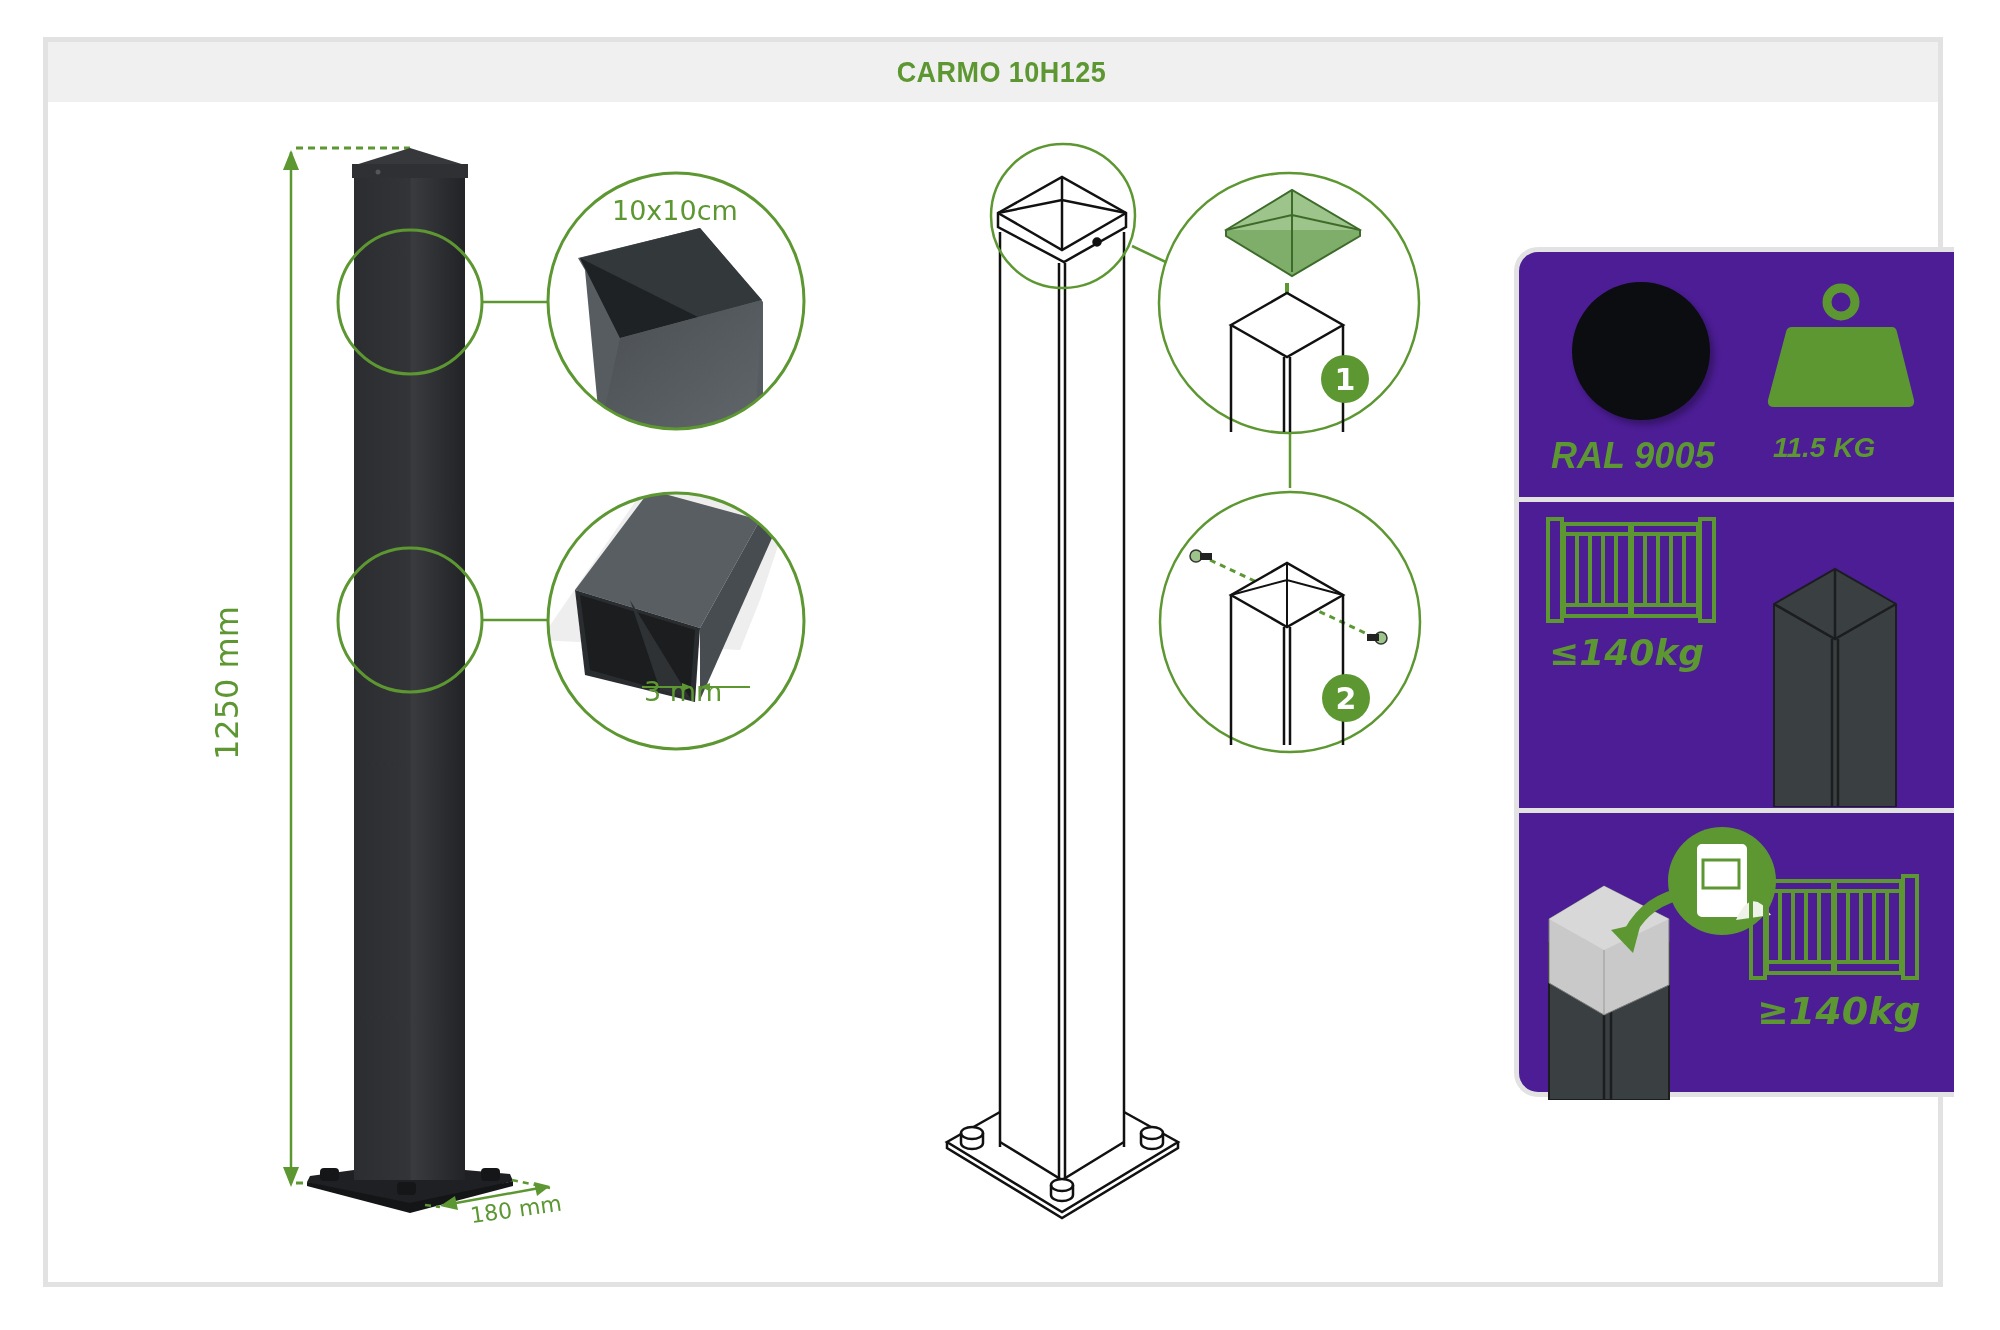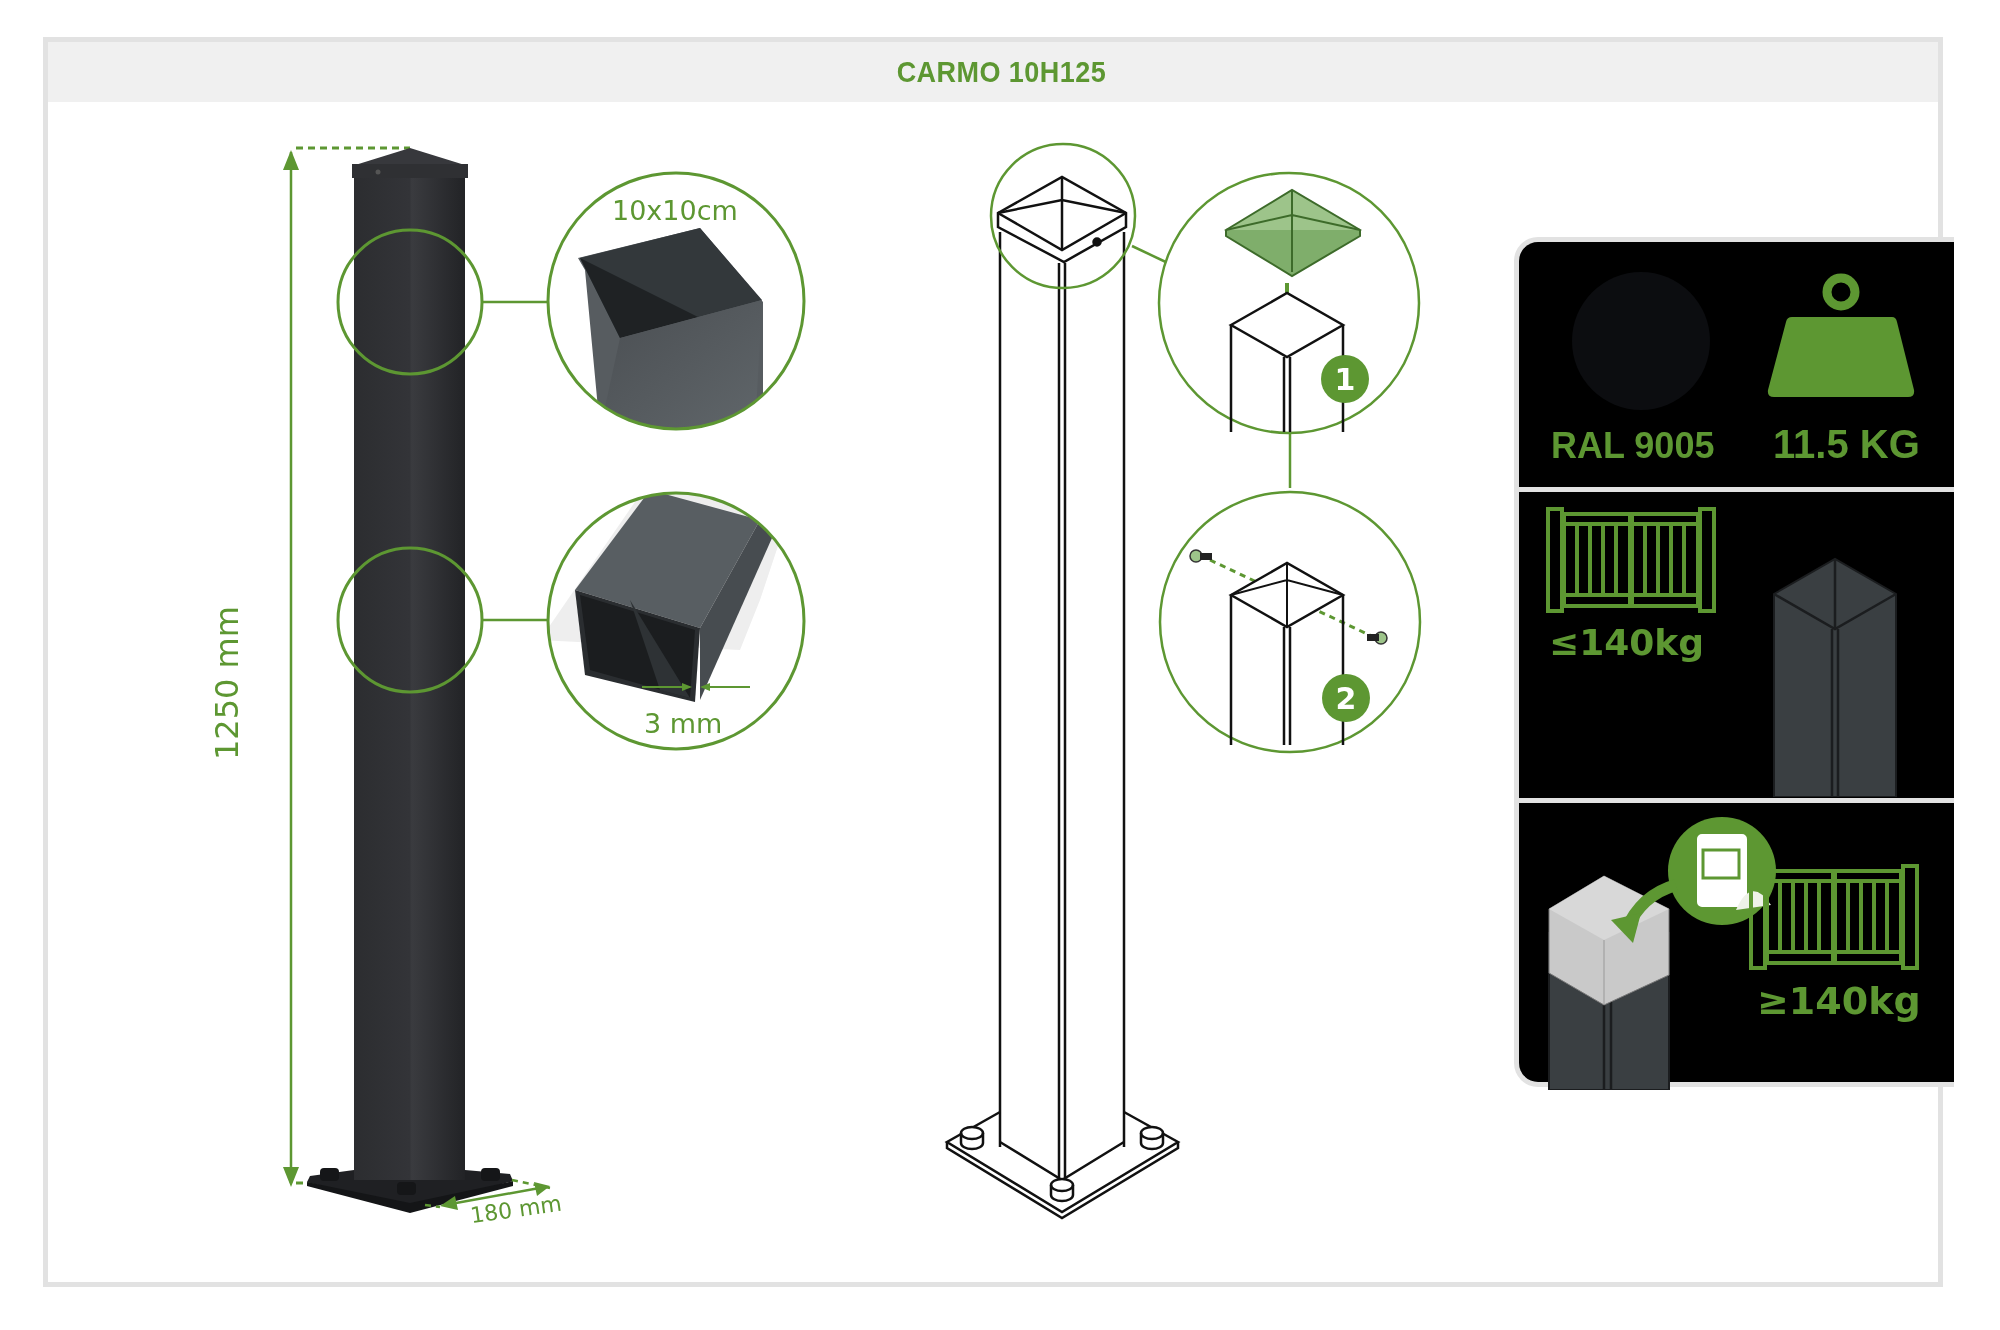--- a/index.html
+++ b/index.html
@@ -6,23 +6,23 @@
   body { width:2000px; height:1330px; position:relative; overflow:hidden;
          font-family:"DejaVu Sans", sans-serif; }
   .frame { position:absolute; left:43px; top:37px; width:1900px; height:1250px;
            border:5px solid #e2e2e2; box-sizing:border-box; background:#fff; }
   .header { position:absolute; left:0; top:0; right:0; height:60px; background:#f0f0f0;
             display:flex; align-items:center; justify-content:center;padding-left:17px; }
   .title { color:#5d9732; font-family:"Liberation Sans", sans-serif; font-weight:bold;
            font-size:30px; letter-spacing:0.5px; transform:scaleX(0.9); }
   svg.stage { position:absolute; left:0; top:0; width:2000px; height:1330px; }
   .lbl { position:absolute; color:#5d9732; font-family:"DejaVu Sans", sans-serif; white-space:nowrap; }
-  .right-panel { position:absolute; left:1514px; top:237px; width:440px; height:850px;
+  .right-panel { position:absolute; left:1514px; top:247px; width:440px; height:850px;
                  border:5px solid #e2e2e2; border-right:none; border-radius:24px 0 0 24px;
-                 box-sizing:border-box; background:#000000; }
+                 box-sizing:border-box; background:#4c1d95;font-style:italic; }
   .rp-div { position:absolute; left:0; right:0; height:5px; background:#e2e2e2; }
   .stat { position:absolute; color:#5d9732; font-family:"DejaVu Sans", sans-serif; font-weight:bold; white-space:nowrap; }
 </style>
 </head>
 <body>
 
 <div class="frame">
   <div class="header">
     <span class="title">CARMO 10H125</span>
   </div>
@@ -158,34 +158,34 @@
     <path d="M1231,595 L1287,580 L1343,595 M1287,563 L1287,627" fill="none" stroke="#111" stroke-width="2"></path>
     <path d="M1231,595 L1231,745 M1343,595 L1343,745 M1284,627 L1284,745 M1290,627 L1290,745" stroke="#111" stroke-width="2.5"></path>
     <circle cx="1346" cy="698" r="24" fill="#5d9732"></circle>
     <text x="1346" y="709" text-anchor="middle" font-family="DejaVu Sans, sans-serif" font-weight="bold" font-size="30" fill="#fff">2</text>
   </g>
 </svg>
 
 <div class="lbl" style="left:208px; top:660px; font-size:32px; transform:rotate(-90deg); transform-origin:left top; top:760px;">1250 mm</div>
 <div class="lbl" style="left:470px; top:1197px; font-size:22px; transform:rotate(-8deg);">180 mm</div>
 <div class="lbl" style="left:612px; top:195px; font-size:27px;">10x10cm</div>
-<div class="lbl" style="left:644px; top:708px; font-size:27px;">3 mm</div>
+<div class="lbl" style="left:644px; top:676px; font-size:27px;">3 mm</div>
 
 <div class="right-panel">
   <div class="rp-div" style="top:245px;"></div>
   <div class="rp-div" style="top:556px;"></div>
 
   <div style="position:absolute; left:53px; top:30px; width:138px; height:138px; border-radius:50%; background:#0c0d10; box-shadow:4px 5px 6px rgba(0,0,0,0.3);"></div>
   <div class="stat" style="left:32px; top:183px; font-size:36px; font-weight:normal; font-family:'Liberation Sans', sans-serif; font-weight:bold;">RAL 9005</div>
 
   <svg style="position:absolute; left:245px; top:30px;" width="155" height="130" viewBox="0 0 155 130">
     <circle cx="77" cy="20" r="14" fill="none" stroke="#5d9732" stroke-width="9"></circle>
     <path d="M28,45 L128,45 Q132,45 133,50 L150,118 Q151,125 144,125 L10,125 Q3,125 4,118 L22,50 Q23,45 28,45 z" fill="#5d9732"></path>
   </svg>
-  <div class="stat" style="left:254px; top:180px; font-size:40px; font-family:'Liberation Sans', sans-serif;">11.5 KG</div>
+  <div class="stat" style="left:254px; top:180px; font-size:28px; font-family:'Liberation Sans', sans-serif;">11.5 KG</div>
 
   <svg style="position:absolute; left:27px; top:265px;" width="170" height="106" viewBox="0 0 170 106">
     <g fill="none" stroke="#5d9732" stroke-width="4">
       <rect x="2" y="2" width="14" height="102"></rect>
       <rect x="154" y="2" width="14" height="102"></rect>
       <rect x="18" y="7" width="66" height="92"></rect>
       <rect x="86" y="7" width="66" height="92"></rect>
       <line x1="18" y1="17" x2="84" y2="17"></line>
         <line x1="18" y1="88" x2="84" y2="88"></line>
       <line x1="86" y1="17" x2="152" y2="17"></line>

